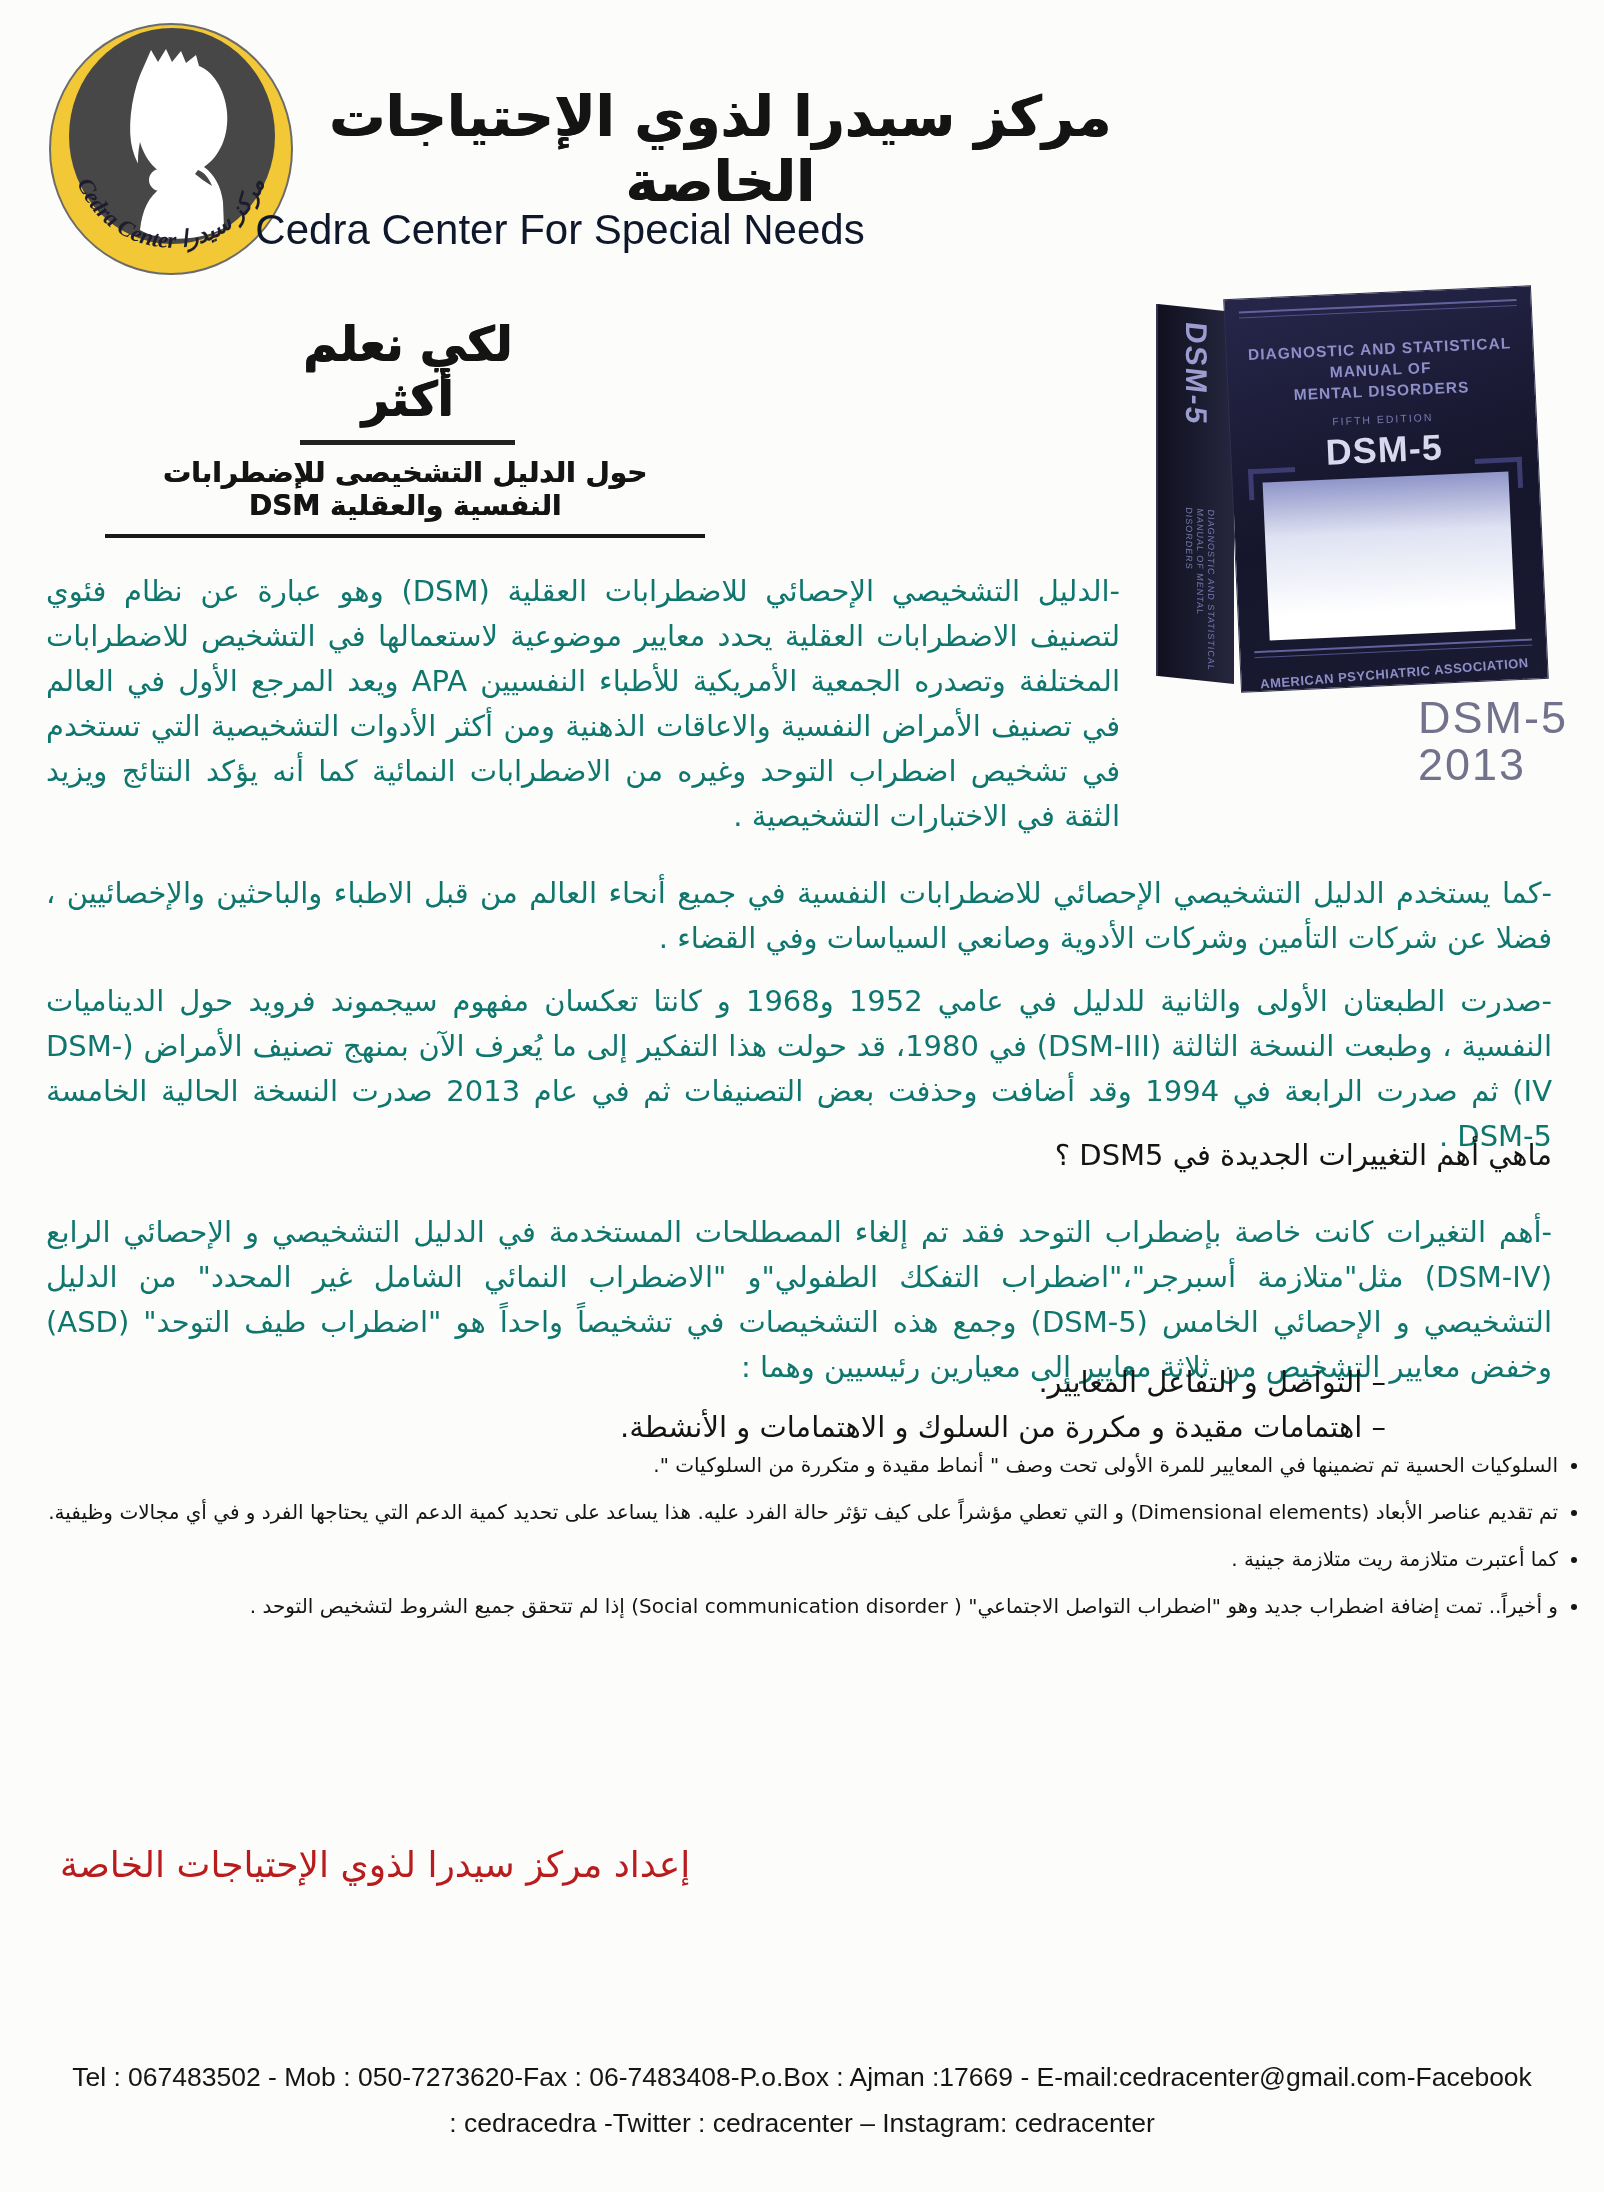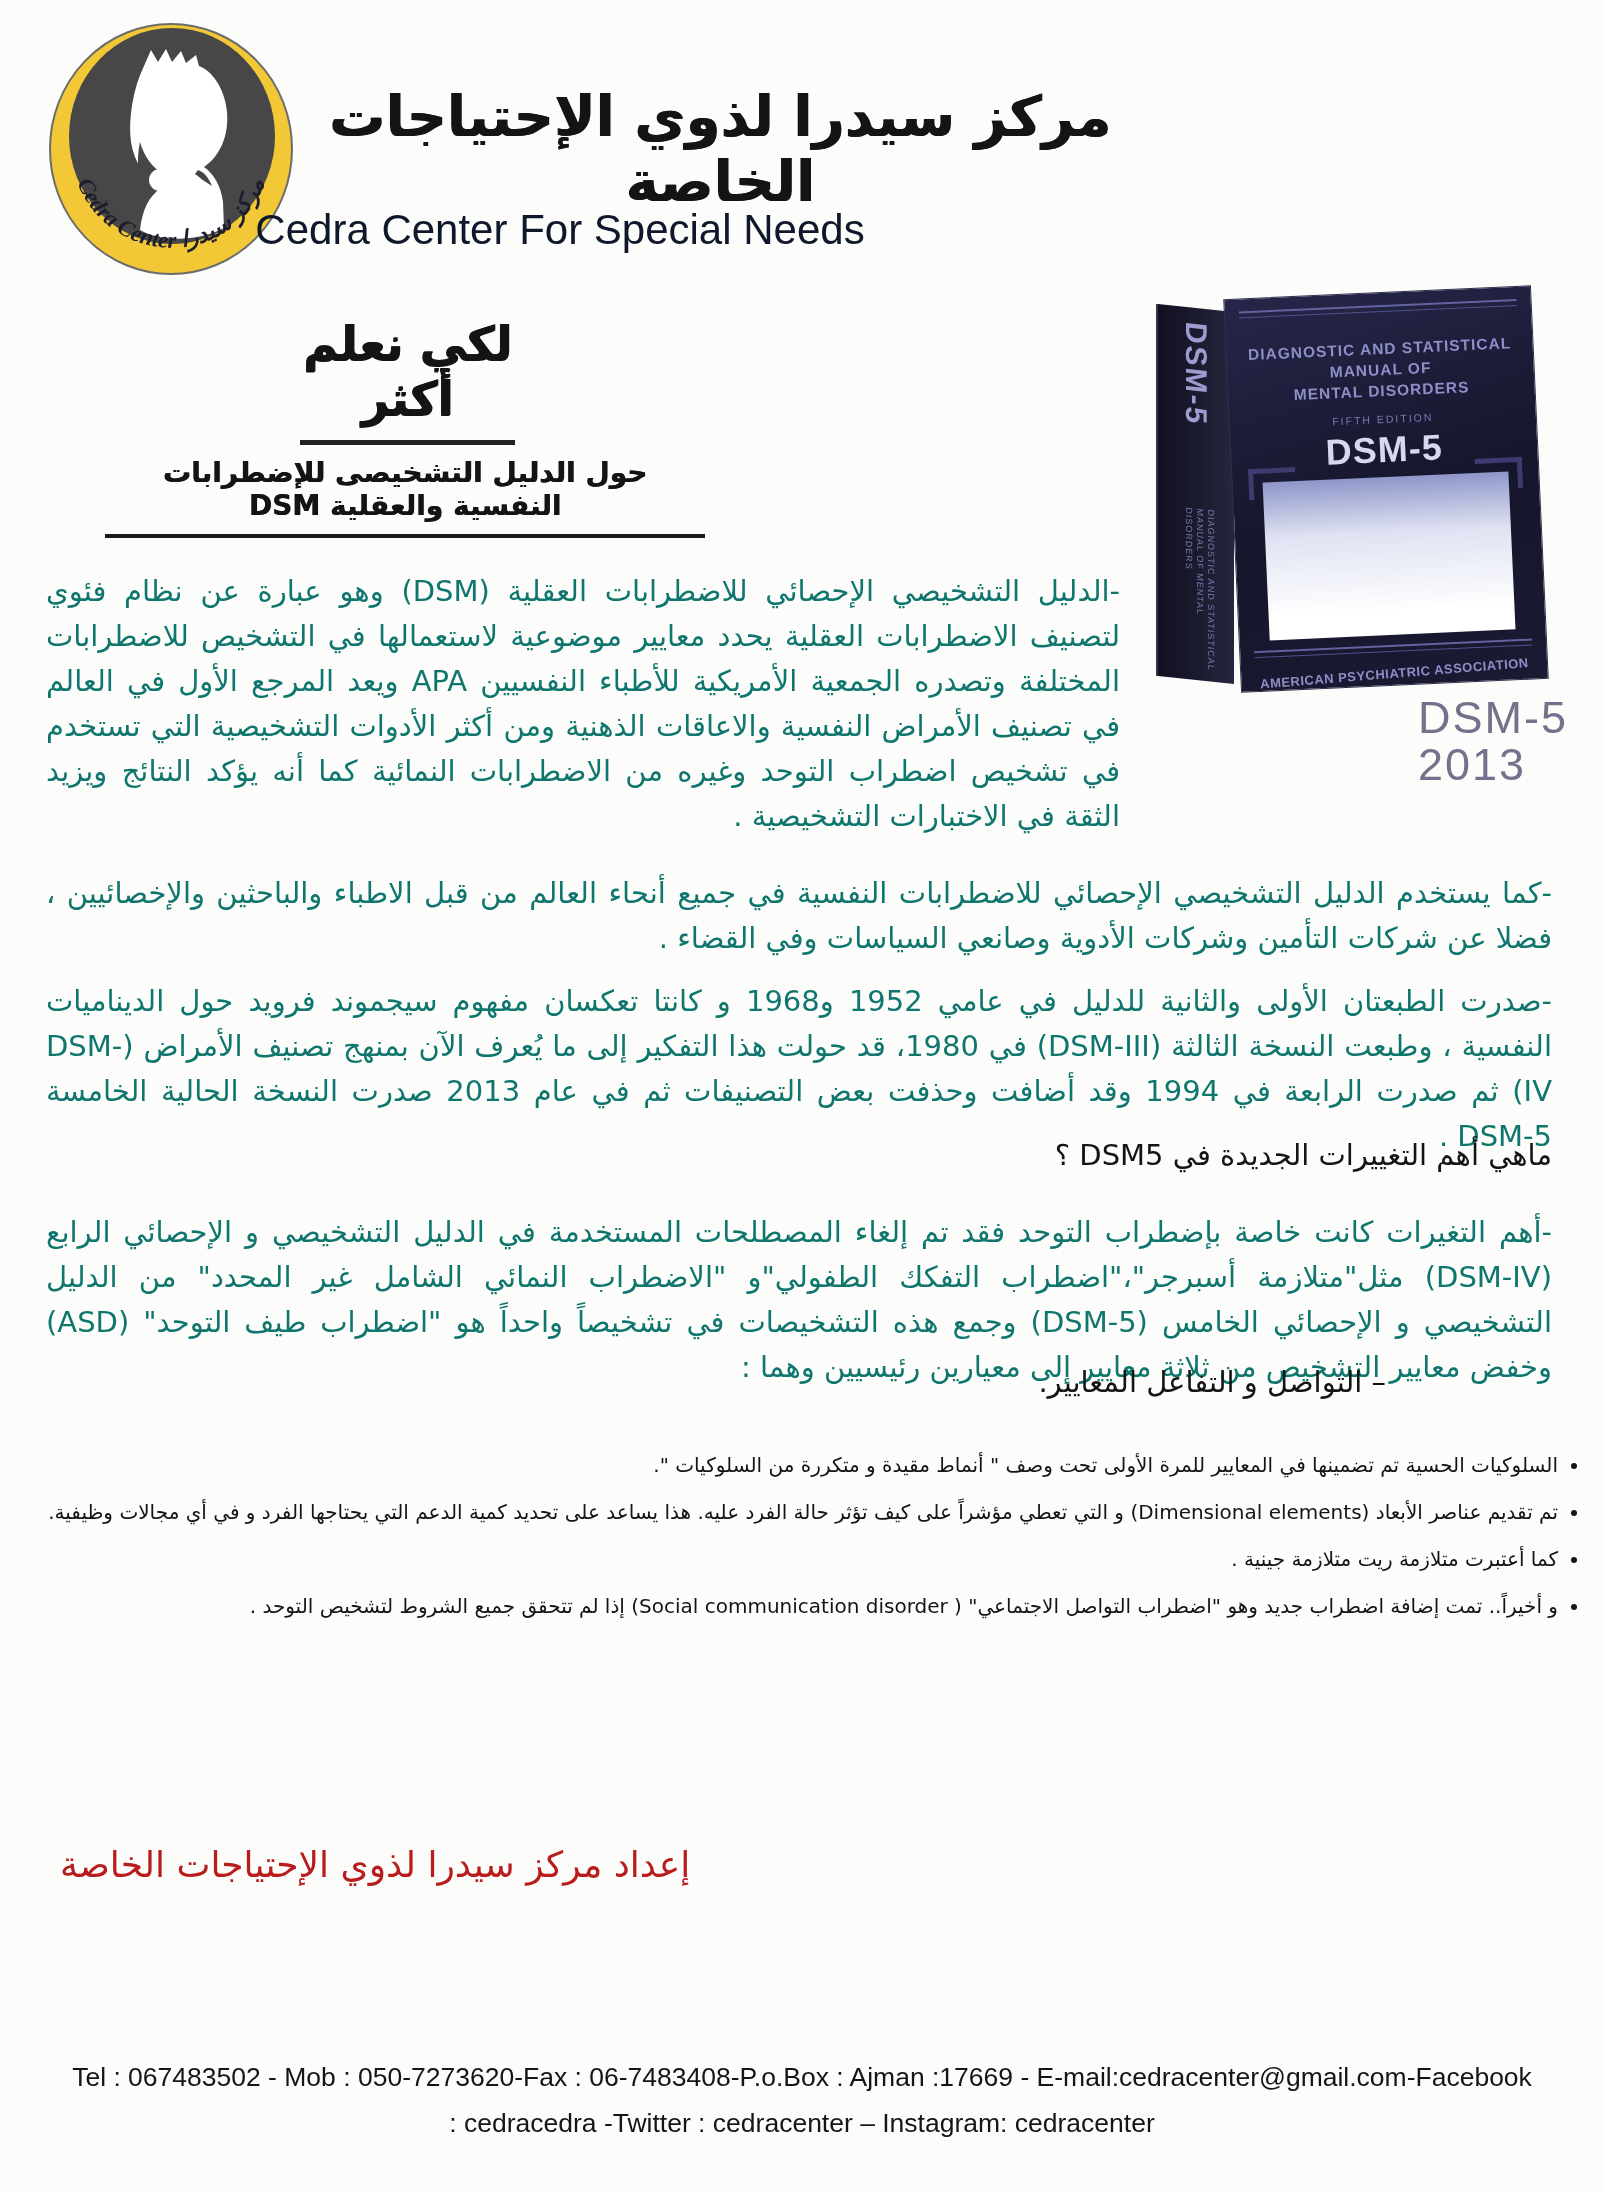--- a/index.html
+++ b/index.html
@@ -184,20 +184,21 @@
   <p class="para p1">-الدليل التشخيصي الإحصائي للاضطرابات العقلية (DSM) وهو عبارة عن نظام فئوي لتصنيف الاضطرابات العقلية يحدد معايير موضوعية لاستعمالها في التشخيص للاضطرابات المختلفة وتصدره الجمعية الأمريكية للأطباء النفسيين APA ويعد المرجع الأول في العالم في تصنيف الأمراض النفسية والاعاقات الذهنية ومن أكثر الأدوات التشخيصية التي تستخدم في تشخيص اضطراب التوحد وغيره من الاضطرابات النمائية كما أنه يؤكد النتائج ويزيد الثقة في الاختبارات التشخيصية .</p>
   <p class="para p2">-كما يستخدم الدليل التشخيصي الإحصائي للاضطرابات النفسية في جميع أنحاء العالم من قبل الاطباء والباحثين والإخصائيين ، فضلا عن شركات التأمين وشركات الأدوية وصانعي السياسات وفي القضاء .</p>
   <p class="para p3">-صدرت الطبعتان الأولى والثانية للدليل في عامي 1952 و1968 و كانتا تعكسان مفهوم سيجموند فرويد حول الديناميات النفسية ، وطبعت النسخة الثالثة (DSM-III) في 1980، قد حولت هذا التفكير إلى ما يُعرف الآن بمنهج تصنيف الأمراض (DSM-IV) ثم صدرت الرابعة في 1994 وقد أضافت وحذفت بعض التصنيفات ثم في عام 2013 صدرت النسخة الحالية الخامسة DSM-5 .</p>
 
   <div class="question">ماهي أهم التغييرات الجديدة في DSM5 ؟</div>
 
   <p class="para p4">-أهم التغيرات كانت خاصة بإضطراب التوحد فقد تم إلغاء المصطلحات المستخدمة في الدليل التشخيصي و الإحصائي الرابع (DSM-IV) مثل"متلازمة أسبرجر"،"اضطراب التفكك الطفولي"و "الاضطراب النمائي الشامل غير المحدد" من الدليل التشخيصي و الإحصائي الخامس (DSM-5) وجمع هذه التشخيصات في تشخيصاً واحداً هو "اضطراب طيف التوحد" (ASD) وخفض معايير التشخيص من ثلاثة معايير إلى معيارين رئيسيين وهما :</p>
 
   <div class="criteria">
     <div>– التواصل و التفاعل المعايير.</div>
+    <div>– اهتمامات مقيدة و مكررة من السلوك و الاهتمامات و الأنشطة.</div>
   </div>
 
   <ul class="bullets">
     <li>السلوكيات الحسية تم تضمينها في المعايير للمرة الأولى تحت وصف " أنماط مقيدة و متكررة من السلوكيات ".</li>
     <li>تم تقديم عناصر الأبعاد (Dimensional elements) و التي تعطي مؤشراً على كيف تؤثر حالة الفرد عليه. هذا يساعد على تحديد كمية الدعم التي يحتاجها الفرد و في أي مجالات وظيفية.</li>
     <li>كما أعتبرت متلازمة ريت متلازمة جينية .</li>
     <li>و أخيراً.. تمت إضافة اضطراب جديد وهو "اضطراب التواصل الاجتماعي" ( Social communication disorder) إذا لم تتحقق جميع الشروط لتشخيص التوحد .</li>
   </ul>
 
   <div class="prepared">إعداد مركز سيدرا لذوي الإحتياجات الخاصة</div>

